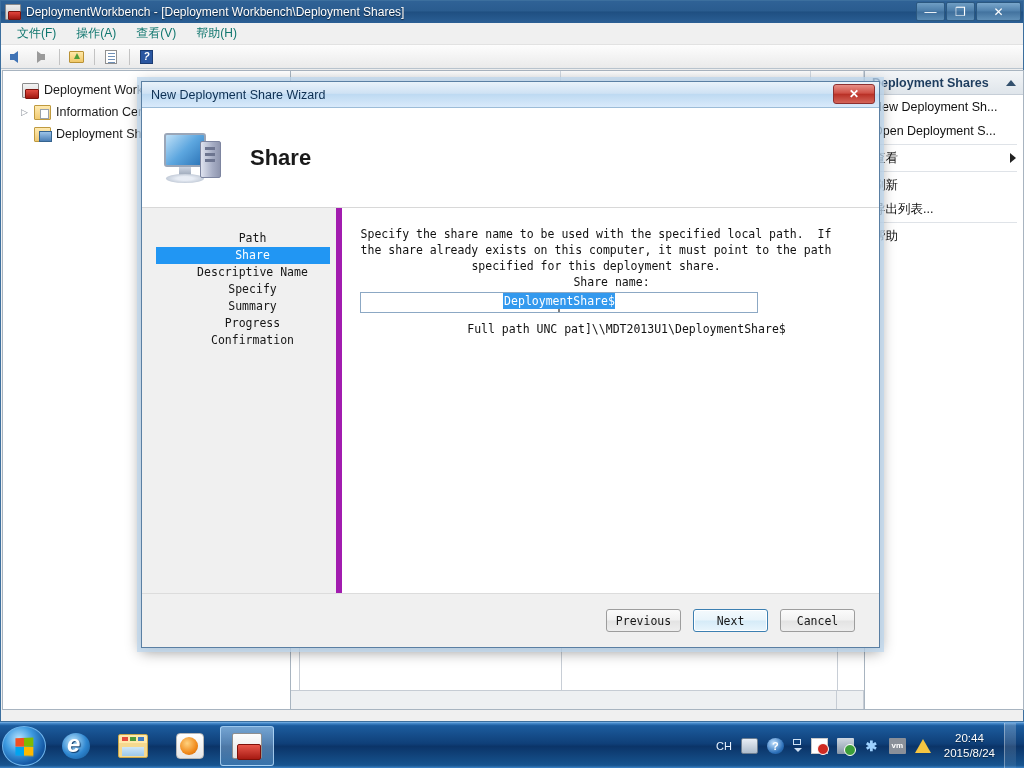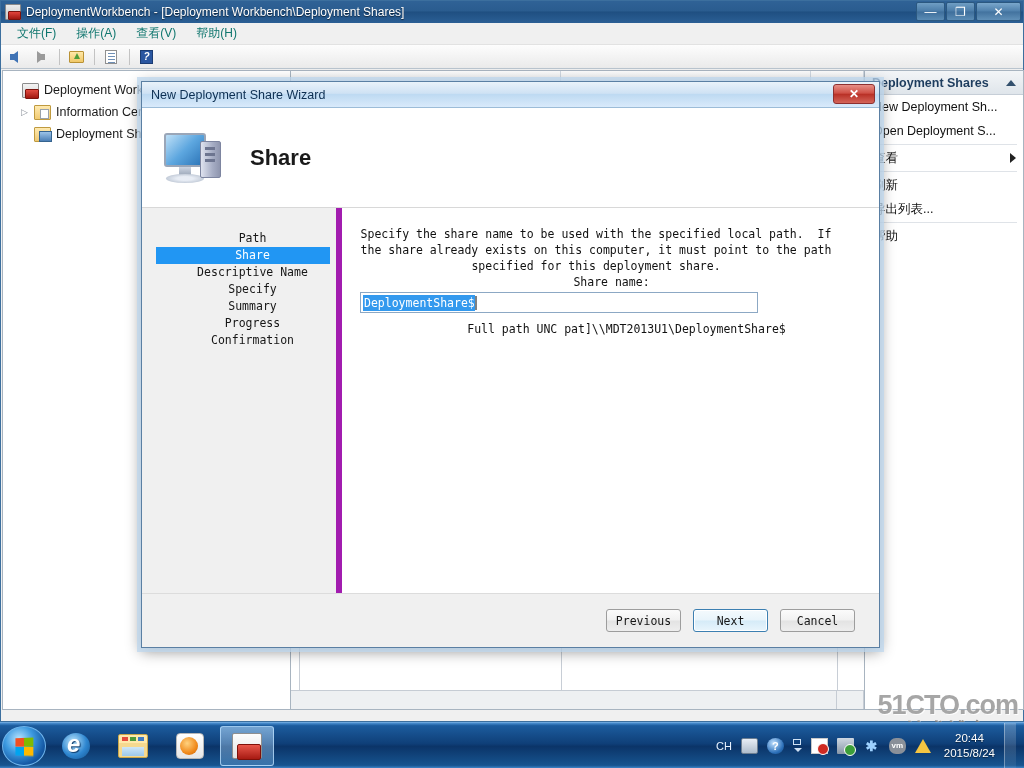--- a/index.html
+++ b/index.html
@@ -381,20 +381,21 @@
     color: #111;
     margin-top: 1px;
   }
   .textinput {
     margin-top: 3px;
     width: 398px; height: 21px;
     background: #fff;
     border: 1px solid #8ca8c4;
     display: flex; align-items: center;
     padding: 0 2px;
+    flex-direction: column;
   }
   .textinput .value {
     font-family: "DejaVu Sans Mono", monospace;
     font-size: 11.5px;
     color: #ffffff;
     background: #3399ee;
     padding: 1px 0 1px 1px;
     white-space: nowrap;
   }
   .textinput .caret {
@@ -521,21 +522,21 @@
   }
   .tray-text { color: #e9f3ff; font-size: 11px; }
   .tray-ico { width: 17px; height: 16px; position: relative; }
   .ti-keyboard { background: linear-gradient(to bottom,#e8eef5,#aebdcc); border:1px solid #6d7f92; border-radius:2px; }
   .ti-help { border-radius:50%; background: radial-gradient(circle at 38% 32%,#bfe0ff,#2b6fb8 65%,#154b86); color:#fff; font-size:11px; font-weight:bold; display:flex;align-items:center;justify-content:center; }
   .ti-flag { background:#fff; border:1px solid #c9c9c9; }
   .ti-flag::after { content:""; position:absolute; right:-2px; bottom:-2px; width:10px;height:10px;border-radius:50%;background:#cf2a22;border:1px solid #fff; }
   .ti-net { background: linear-gradient(to bottom,#cfd8e2,#8795a6); border-radius:1px; }
   .ti-net::after { content:""; position:absolute; right:-2px; bottom:-2px;width:10px;height:10px;border-radius:50%;background:#3c9e3a;border:1px solid #fff; }
   .ti-bt { color:#9fd2ff; font-size:14px; display:flex;align-items:center;justify-content:center; font-weight:bold; }
-  .ti-vm { background:#8a9099; color:#fff; font-size:8px; font-weight:bold; display:flex;align-items:center;justify-content:center; border-radius:7px; }
+  .ti-vm { background:#8a9099; color:#fff; font-size:8px; font-weight:bold; display:flex;align-items:center;justify-content:center; border-radius:1px; }
   .ti-warn { width:0;height:0;border-left:8px solid transparent;border-right:8px solid transparent;border-bottom:14px solid #f5c542; position:relative; }
   .clock {
     color: #ffffff; font-size: 11.5px;
     text-align: center; line-height: 15px;
     text-shadow: 0 1px 1px rgba(0,0,0,.5);
     padding-left: 4px;
   }
   .show-desktop {
     width: 12px; height: 46px;
     background: linear-gradient(to bottom,rgba(255,255,255,.22),rgba(255,255,255,.06));
@@ -723,26 +724,20 @@
       </div>
     </div>
 
     <div class="dlg-footer">
       <div class="btn">Previous</div>
       <div class="btn focused">Next</div>
       <div class="btn">Cancel</div>
     </div>
   </div>
 
-  <div class="watermark">
-    <div class="wm-main">51CTO.com</div>
-    <div class="wm-sub">
-      <span>技术博客</span><span class="wm-blog">Blog</span>
-    </div>
-  </div>
 
   <div id="taskbar">
     <div class="start-orb"></div>
 
     <div class="tb-btn">
       <span class="ie-icon"></span>
     </div>
     <div class="tb-btn">
       <span class="exp-icon"></span>
     </div>

